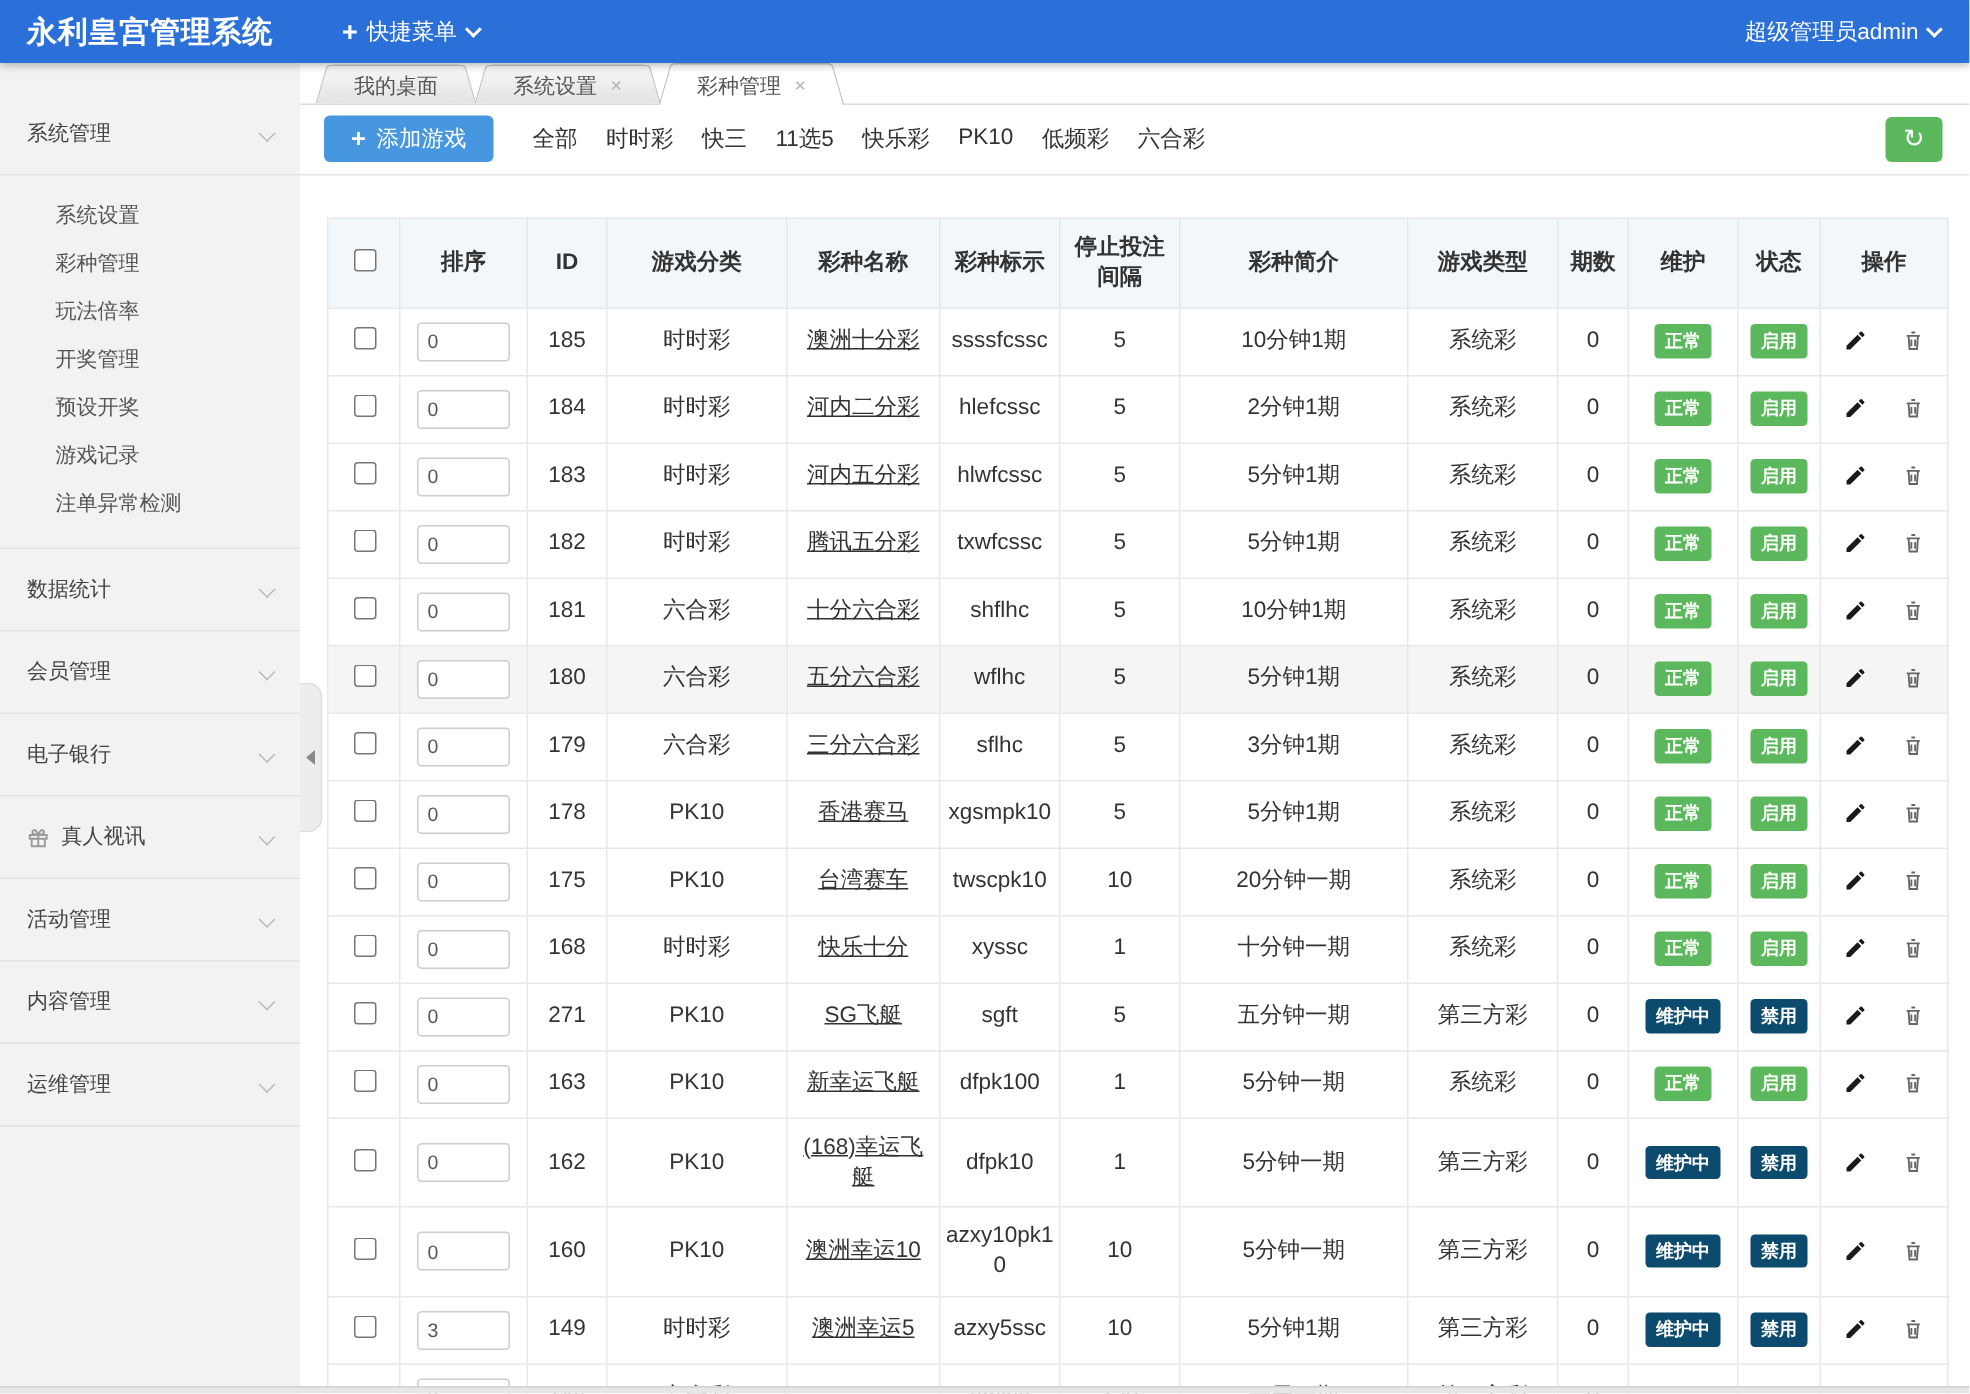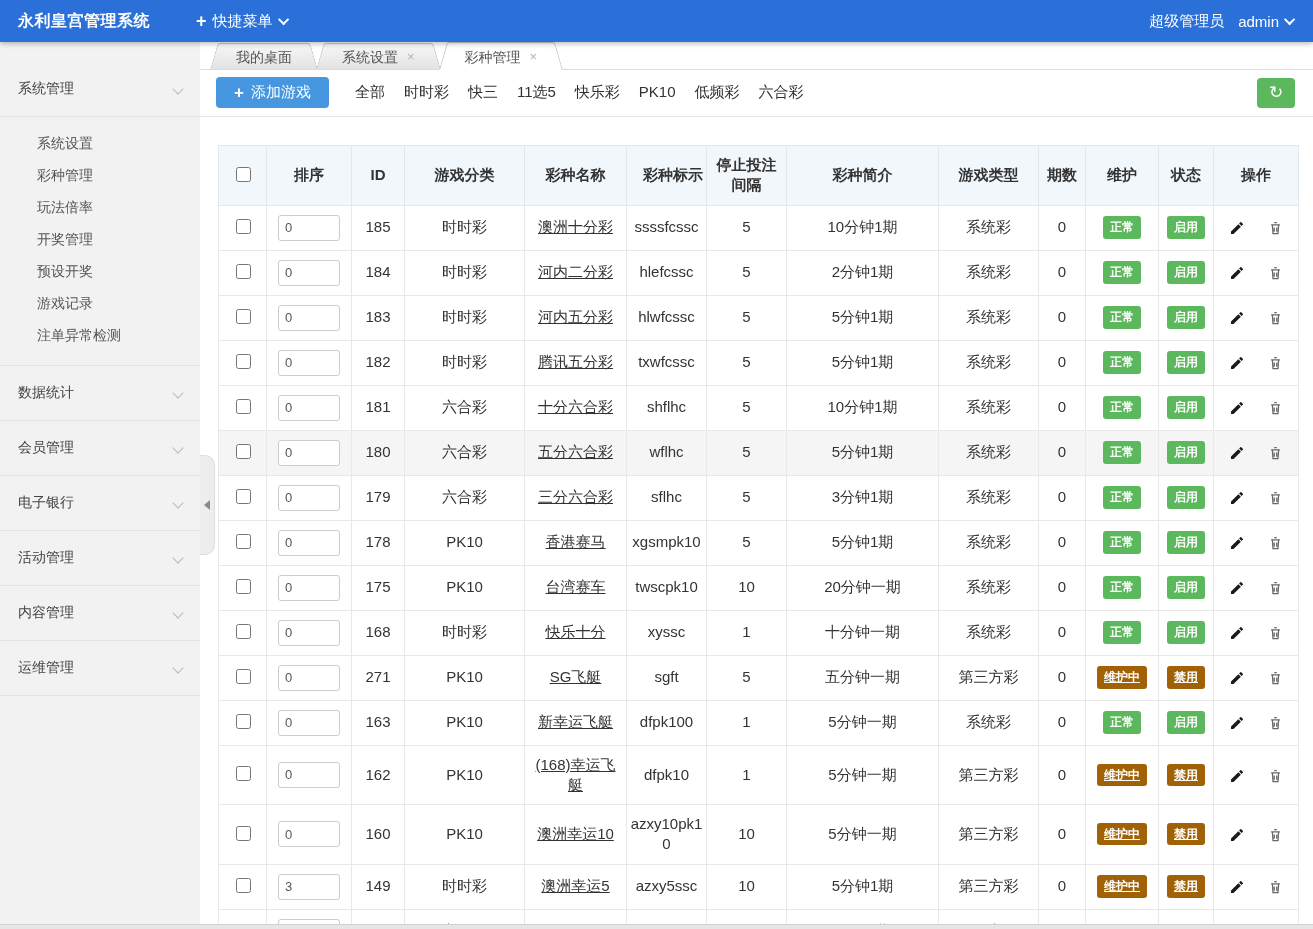--- a/index.html
+++ b/index.html
@@ -7,30 +7,30 @@
   body {
     width:1313px; height:929px; overflow:hidden; position:relative;
     background:#fff; font-family:"Liberation Sans","DejaVu Sans",sans-serif;
     color:#333; font-size:15px;
   }
   
   .topbar {
     height:42px; background:#2a70d8; color:#fff; display:flex; align-items:center;
     padding:0 18px; position:relative; z-index:30; box-shadow:0 2px 5px rgba(0,0,0,.25);
   }
-  .brand { font-size:16px; font-weight:bold; letter-spacing:.5px; }
+  .brand { font-size:20px; font-weight:bold; letter-spacing:.5px; }
   .quick-menu { display:flex; align-items:center; margin-left:46px; cursor:pointer; font-size:15px; }
   .quick-menu .plus { font-size:18px; font-weight:bold; margin-right:6px; line-height:1; }
   .chev {
     display:inline-block; width:8px; height:8px; border-left:2px solid currentColor;
     border-bottom:2px solid currentColor; transform:rotate(-45deg) translateY(-2px);
     margin-left:8px;
   }
   .topbar-right { margin-left:auto; display:flex; align-items:center; font-size:15px; }
-  .topbar-right .role { margin-right:14px; }
+  .topbar-right .role { }
   .topbar-right .user { display:flex; align-items:center; cursor:pointer; }
   
   .layout { display:flex; height:887px; position:relative; }
   
   .sidebar { width:200px; background:#f2f2f2; padding-top:20px; flex:none; overflow:hidden; }
   .nav-group {
     height:55px; display:flex; align-items:center; padding:0 18px;
     font-size:14px; color:#444; cursor:pointer; border-bottom:1px solid #e3e3e3;
   }
   .nav-group .nav-label { flex:1; margin-left:0; }
@@ -101,21 +101,21 @@
     width:62px; height:26px; border:1px solid #ccc; border-radius:3px; padding:0 6px;
     font-size:13px; color:#555; font-family:inherit;
   }
   input[type=checkbox] { width:15px; height:15px; cursor:pointer; }
   .name-link { color:#333; text-decoration:underline; cursor:pointer; }
   .badge {
     display:inline-block; padding:3px 7px; border-radius:3px; font-size:12px; color:#fff;
     font-weight:bold; cursor:pointer; white-space:nowrap;
   }
   .badge.green { background:#5cb85c; }
-  .badge.gray  { background:#a16207;text-decoration:underline; }
+  .badge.gray  { background:#0c4a6e; }
   td.ops .op { display:inline-flex; margin:0 9px; cursor:pointer; vertical-align:middle; }
   
   .hscroll {
     position:absolute; left:0; bottom:0; width:100%; height:5px;
     background:#e6e6e6; border-top:1px solid #d2d2d2; z-index:40;
   }
 </style>
 </head>
 <body>
 
@@ -154,20 +154,29 @@
       <div class="nav-group">
         <span class="nav-label">数据统计</span>
         <span class="nav-chev"></span>
       </div>
       <div class="nav-group">
         <span class="nav-label">会员管理</span>
         <span class="nav-chev"></span>
       </div>
       <div class="nav-group">
         <span class="nav-label">电子银行</span>
+        <span class="nav-chev"></span>
+      </div>
+      <div class="nav-group">
+        <span class="gicon">
+          <svg width="15" height="15" viewBox="0 0 24 24">
+            <path fill="none" stroke="#9a9a9a" stroke-width="2" d="M3 9h18v4H3zM5 13h14v8H5zM12 9v12M12 9s-4 0-5.5-1.5a2.1 2.1 0 0 1 3-3C11 6 12 9 12 9zm0 0s4 0 5.5-1.5a2.1 2.1 0 0 0-3-3C13 6 12 9 12 9z"></path>
+          </svg>
+        </span>
+        <span class="nav-label">真人视讯</span>
         <span class="nav-chev"></span>
       </div>
       <div class="nav-group">
         <span class="nav-label">活动管理</span>
         <span class="nav-chev"></span>
       </div>
       <div class="nav-group">
         <span class="nav-label">内容管理</span>
         <span class="nav-chev"></span>
       </div>
@@ -217,21 +226,21 @@
 
     <div class="table-wrap">
       <table class="grid">
         <thead>
           <tr id="header-row">
               <th style="width: 48px;"><input type="checkbox" style=""></th>
               <th style="width: 85px;">排序</th>
               <th style="width: 53px;">ID</th>
               <th style="width: 120px;">游戏分类</th>
               <th style="width: 102px;">彩种名称</th>
-              <th style="width: 80px; text-align: right;">彩种标示</th>
+              <th style="width: 80px;">彩种标示</th>
               <th style="width: 80px;">停止投注间隔</th>
               <th style="width: 152px;">彩种简介</th>
               <th style="width: 100px;">游戏类型</th>
               <th style="width: 47px;">期数</th>
               <th style="width: 73px;">维护</th>
               <th style="width: 55px;">状态</th>
               <th style="width: 85px;">操作</th>
             </tr>
         </thead>
         <tbody id="tbody">

